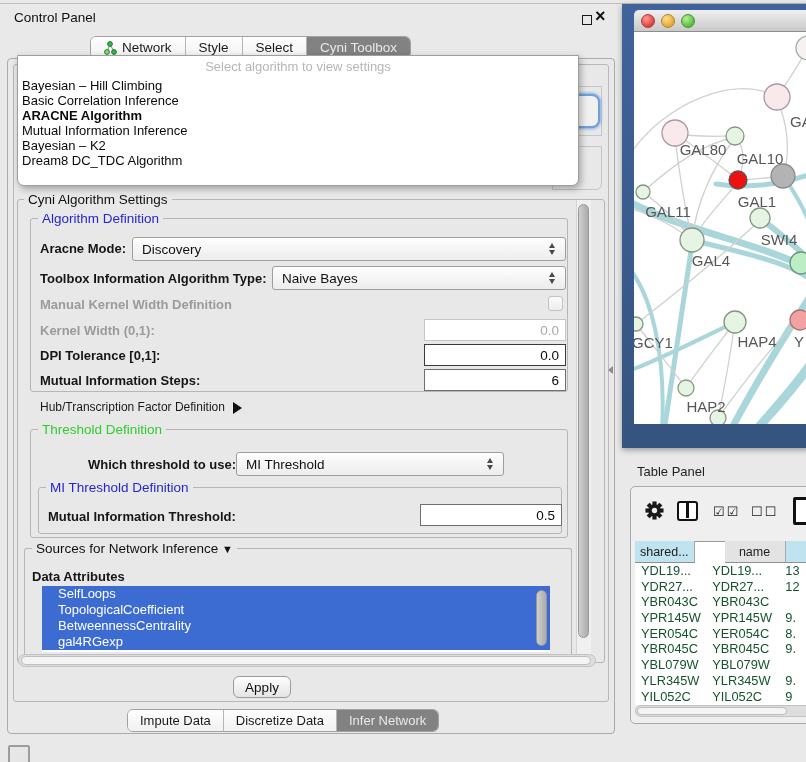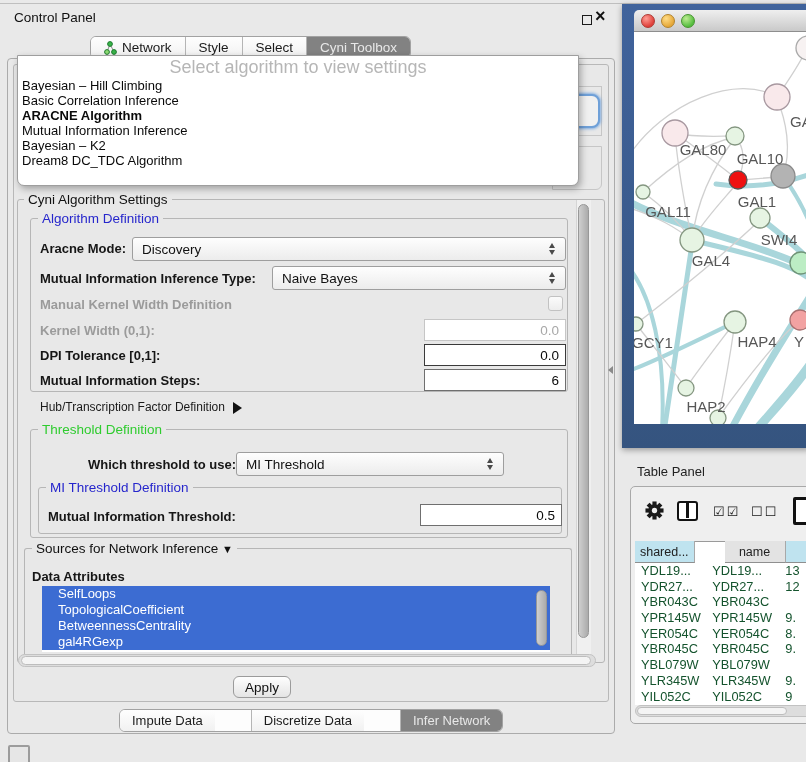--- a/index.html
+++ b/index.html
@@ -19,21 +19,21 @@
   
   .segbar { position:absolute; display:inline-flex; border:1px solid #A2A2A2; border-radius:6px; overflow:hidden; background:#FDFDFD; z-index:6; }
   .seg { display:flex; align-items:center; gap:5px; padding:3px 13px; font-size:13.5px; color:#1A1A1A; background:linear-gradient(#FEFEFE,#F1F1F1); white-space:nowrap; }
   .seg + .seg { border-left:1px solid #B5B5B5; }
   .seg.sel { background:#828282; color:#E8E8E8; }
   .segbar.small .seg { font-size:13px; padding:3px 12px; }
 
   
   .popup { position:absolute; left:17px; top:55px; width:562px; height:131px; background:#FFFFFF;
            border:1px solid #9E9E9E; border-radius:0 0 7px 7px; box-shadow:2px 3px 7px rgba(0,0,0,.30); z-index:30; }
-  .popup-placeholder { height:22px; line-height:22px; text-align:center; color:#B6B6B6; font-size:18px; }
+  .popup-placeholder { height:22px; line-height:22px; text-align:center; color:#B6B6B6; font-size:13px; }
   .algo-item { height:15px; line-height:15px; padding-left:4px; font-size:13px; color:#0A0A0A; }
   .algo-item.bold { font-weight:bold; }
 
   
   .frag-box { position:absolute; border:1px solid #C6C6C6; background:#E8E8E8; z-index:10; }
   .frag-combo { position:absolute; left:558px; top:94px; width:42px; height:34px; border-radius:8px;
                 border:2.5px solid #6FA0D8; background:#F0F0F0; box-shadow:0 0 3px 1px rgba(90,150,220,.75); z-index:11; }
 
   
   .group { position:absolute; border:1px solid #B6B6B6; border-radius:3px; }
@@ -157,21 +157,21 @@
   <div class="form-label" style="left:40px; top:241px;">Aracne Mode:</div>
   <div class="combo" style="left:132px; top:237px; width:434px; height:24px;">
     <span>Discovery</span>
     <span class="spacer"></span>
     <span class="spinner">
         <span class="spin-up"></span>
         <span class="spin-dn"></span>
       </span>
   </div>
 
-  <div class="form-label" style="left:40px; top:271px;">Mutual Information Inference Type:</div>
+  <div class="form-label" style="left:40px; top:271px;">Toolbox Information Algorithm Type:</div>
   <div class="combo" style="left:272px; top:266px; width:294px; height:24px;">
     <span>Naive Bayes</span>
     <span class="spacer"></span>
     <span class="spinner">
         <span class="spin-up"></span>
         <span class="spin-dn"></span>
       </span>
   </div>
 
   <div class="form-label dis" style="left:40px; top:297px;">Manual Kernel Width Definition</div>
@@ -219,21 +219,21 @@
       <div class="attr-item">TopologicalCoefficient</div>
       <div class="attr-item">BetweennessCentrality</div>
       <div class="attr-item">gal4RGexp</div>
     </div>
   <div class="vthumb" style="left:536px; top:590px; width:11px; height:56px;"></div>
   <div class="htrack" style="left:18px; top:654px; width:578px; height:13px;"></div>
   <div class="hthumb" style="left:21px; top:656px; width:570px; height:9px;"></div>
 
   <div class="apply-btn">Apply</div>
 
-  <div class="segbar small" style="left:119px; top:709px;gap:36px;" id="bottom-tabs">
+  <div class="segbar small" style="left:127px; top:709px;" id="bottom-tabs">
       <div class="seg">
         <span>Impute Data</span>
       </div>
       <div class="seg">
         <span>Discretize Data</span>
       </div>
       <div class="seg sel">
         <span>Infer Network</span>
       </div>
     </div>

